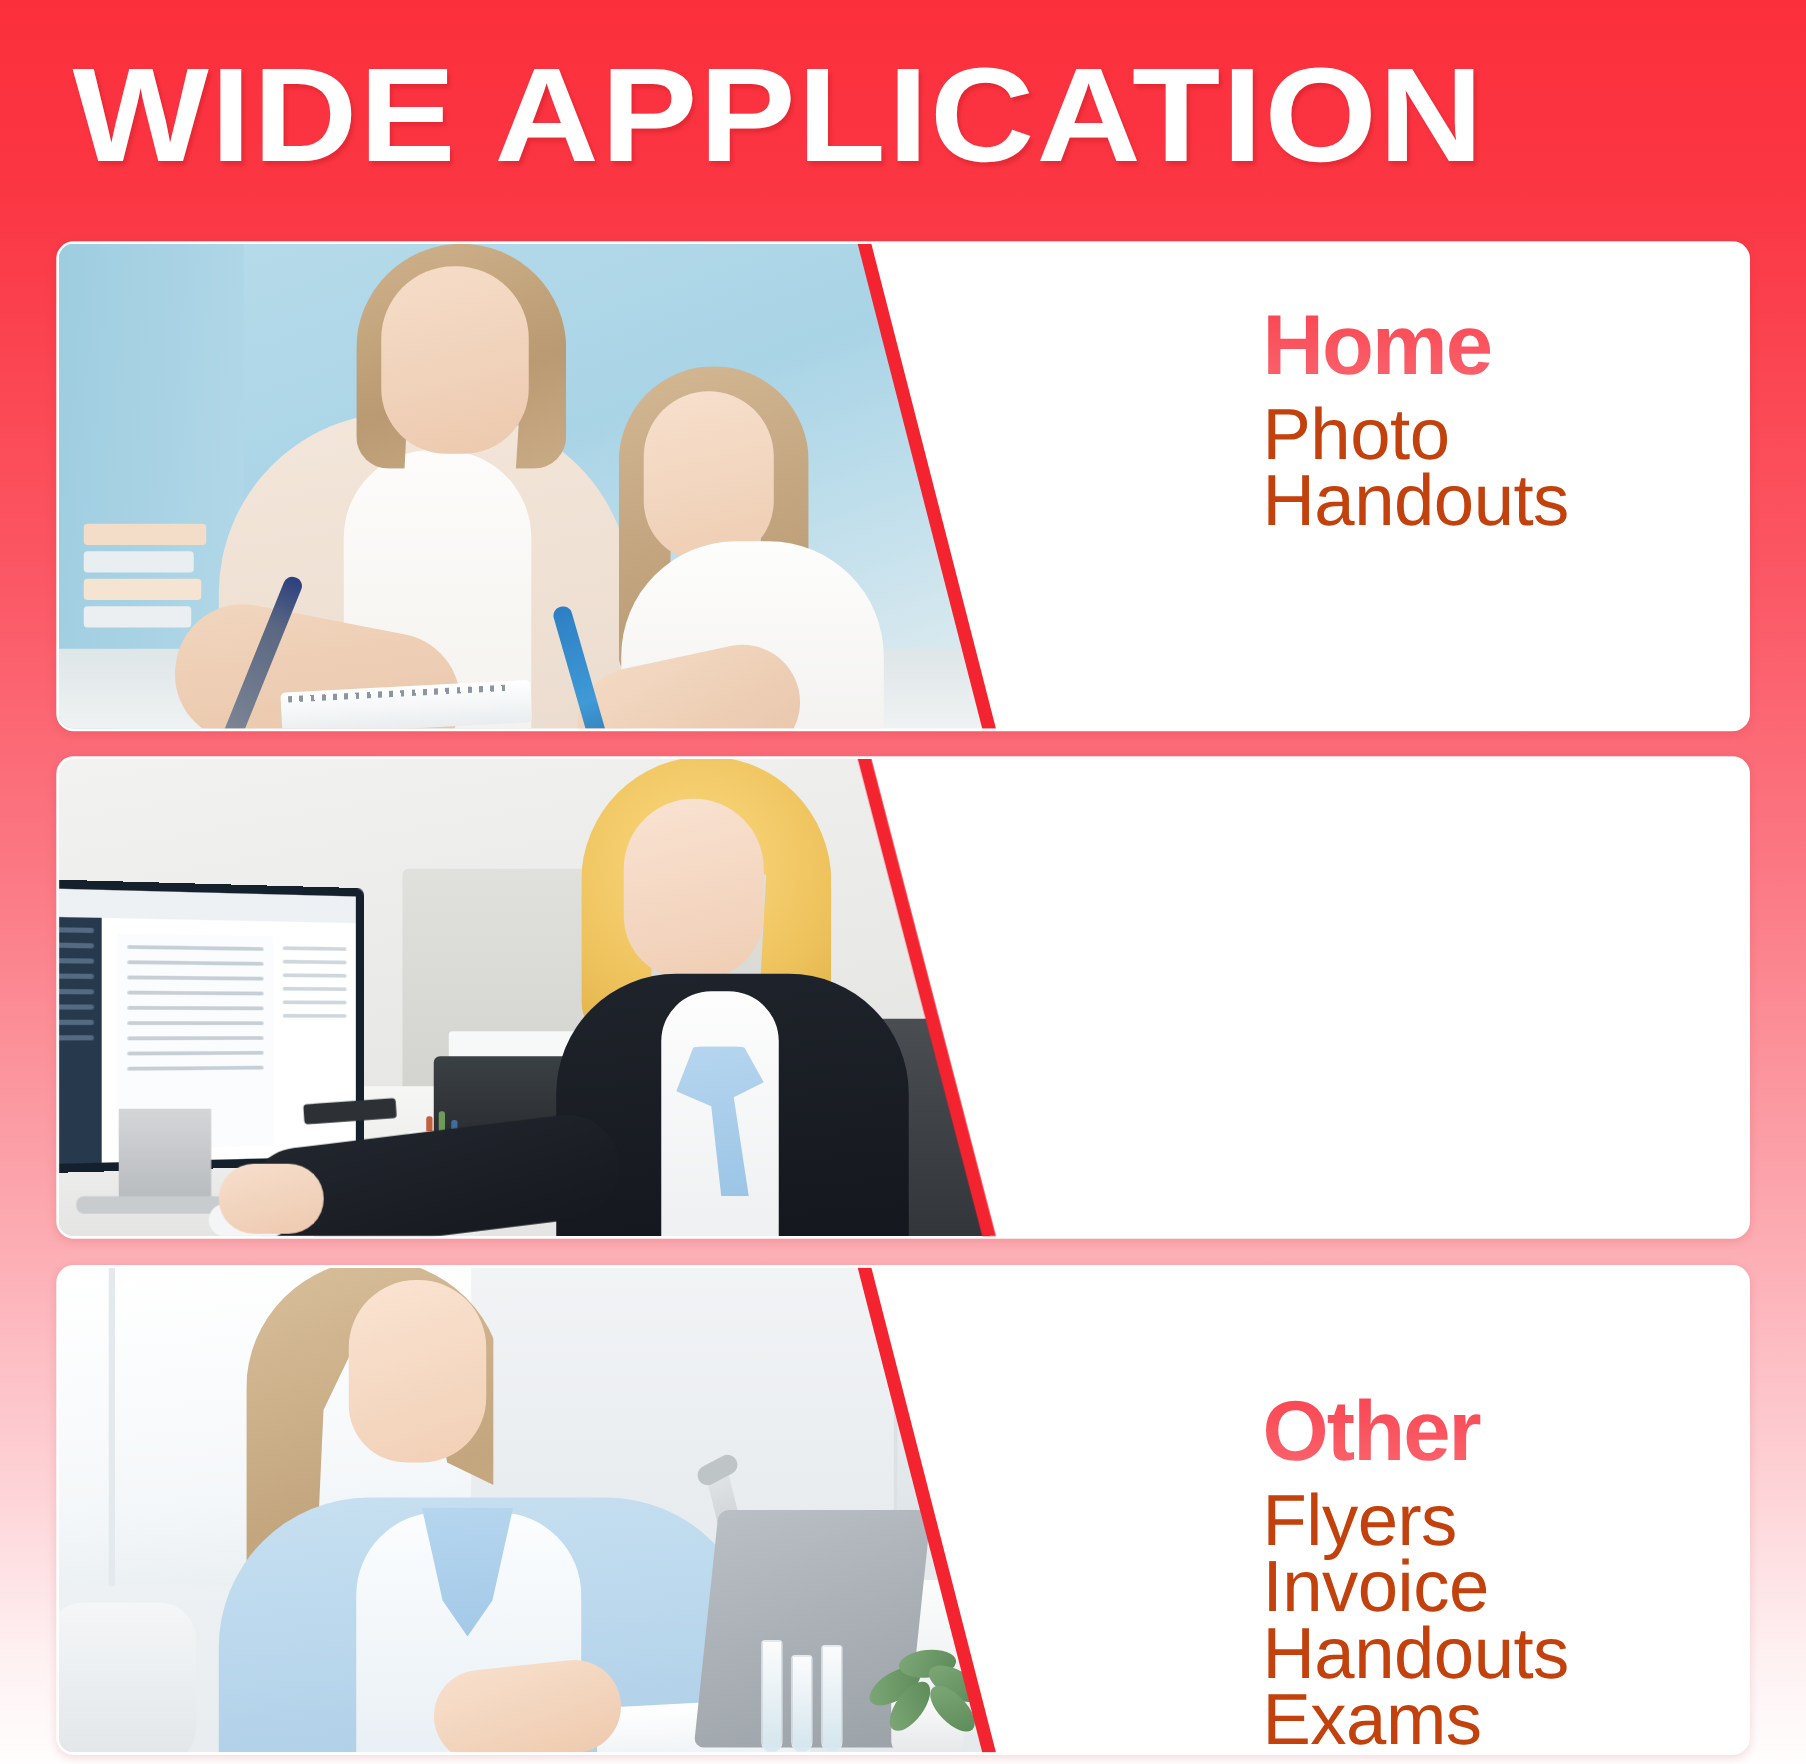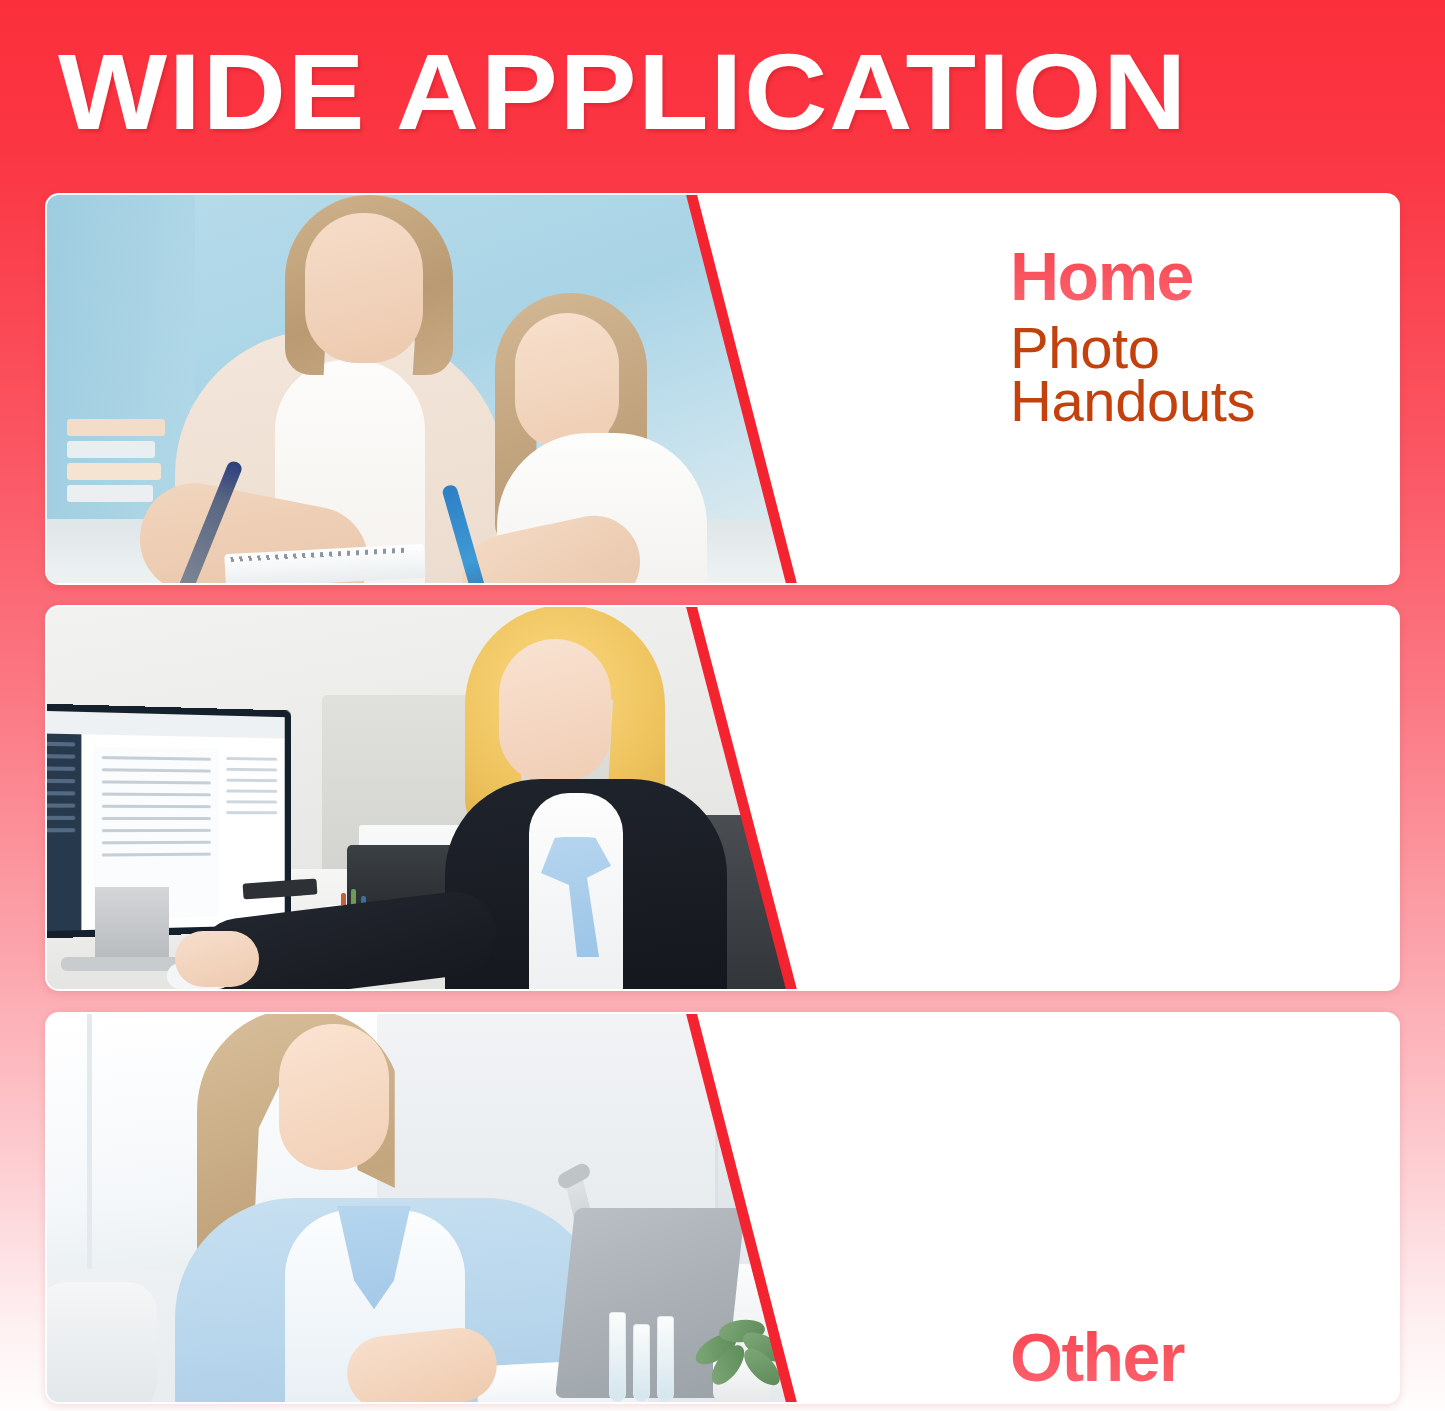--- a/index.html
+++ b/index.html
@@ -622,16 +622,22 @@
     </div>
 
     <div class="diag-stripe">
       <svg viewBox="0 0 1355 392" preserveAspectRatio="none" aria-hidden="true">
         <polygon points="641,0 652,0 752,392 741,392" fill="#F42330"></polygon>
       </svg>
     </div>
 
     <div class="text-panel">
       <div class="cat-title">Other</div>
+      <ul class="cat-list">
+        <li>Flyers</li>
+        <li>Invoice</li>
+        <li>Handouts</li>
+        <li>Exams</li>
+      </ul>
     </div>
   </div>
 
 </div>
 
 </body></html>

